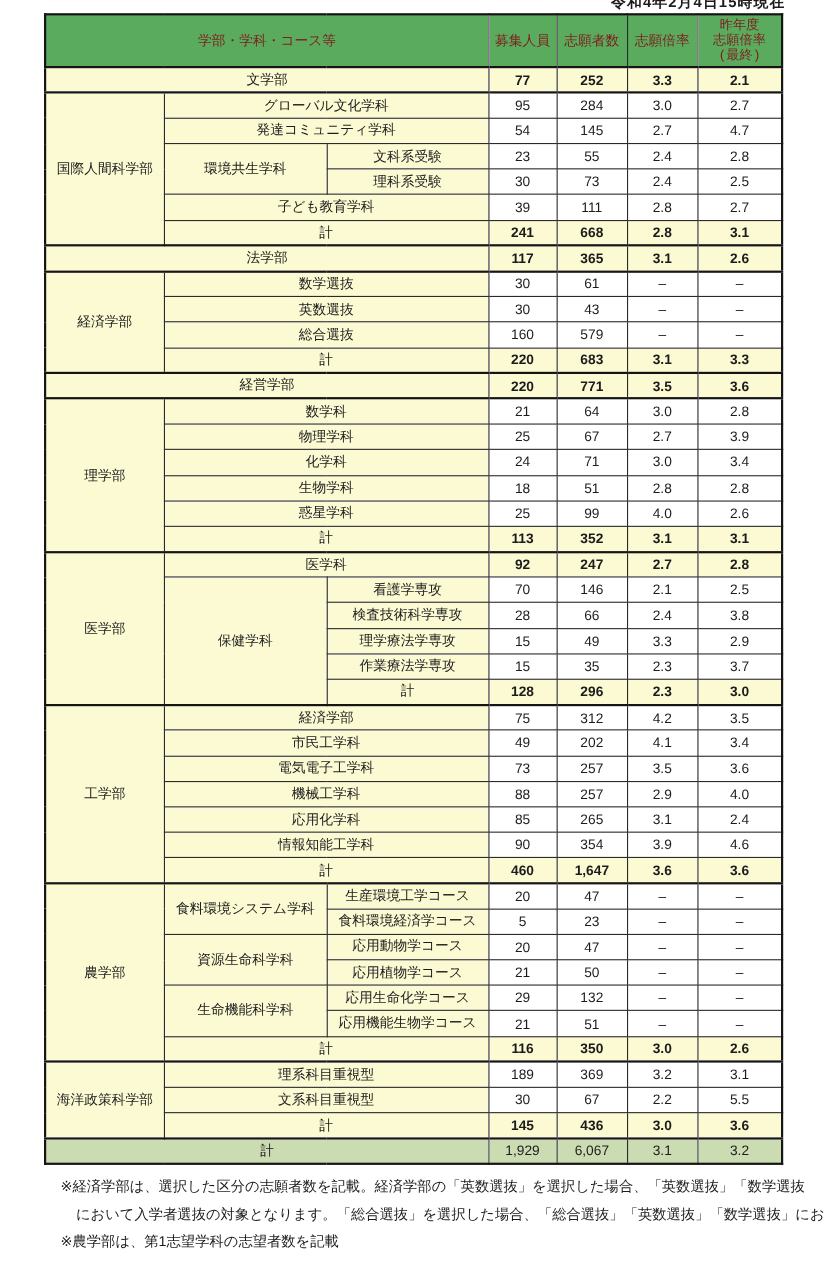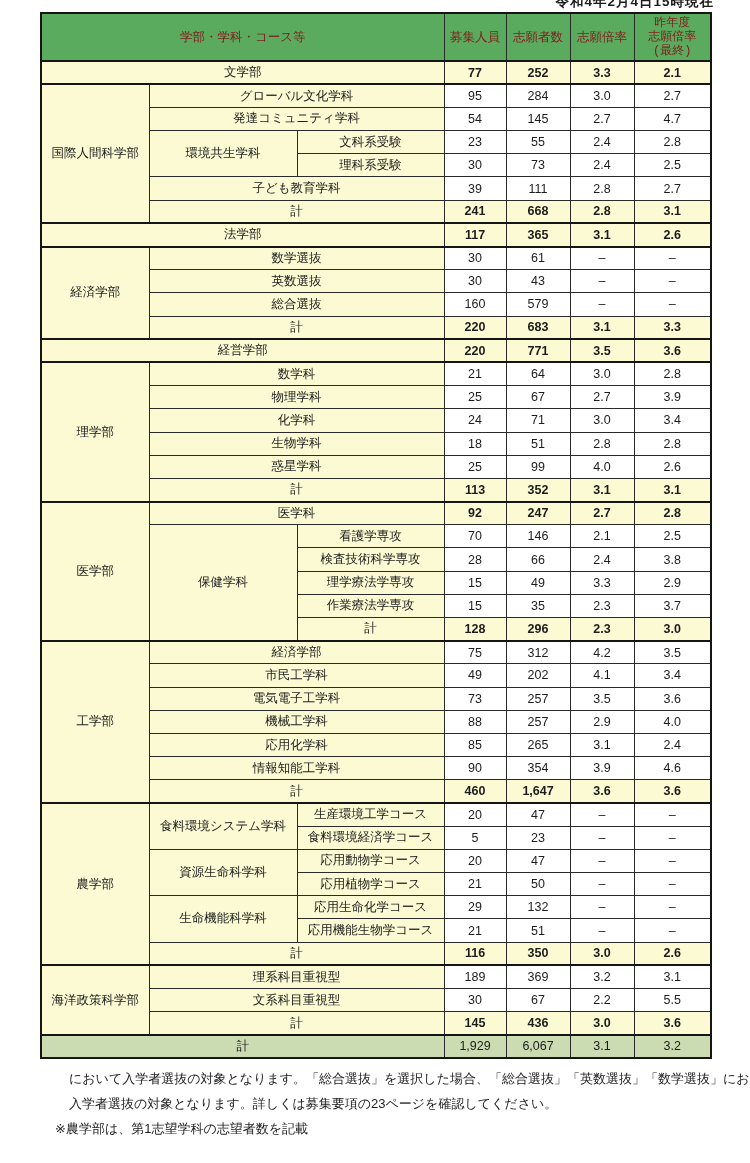--- a/index.html
+++ b/index.html
@@ -384,16 +384,16 @@
         <td class="gsum" colspan="3">計</td>
         <td class="grand">1,929</td>
         <td class="grand">6,067</td>
         <td class="grand">3.1</td>
         <td class="grand">3.2</td>
       </tr>
     </tbody>
 </table>
 
 <div class="notes">
+  <div class="line">※経済学部は、選択した区分の志願者数を記載。経済学部の「英数選抜」を選択した場合、「英数選抜」「数学選抜</div>
   <div class="line indent">において入学者選抜の対象となります。「総合選抜」を選択した場合、「総合選抜」「英数選抜」「数学選抜」におい</div>
-  <div class="line indent">入学者選抜の対象となります。詳しくは募集要項の23ページを確認してください。</div>
   <div class="line">※農学部は、第1志望学科の志望者数を記載</div>
 </div>
 
 </body></html>

